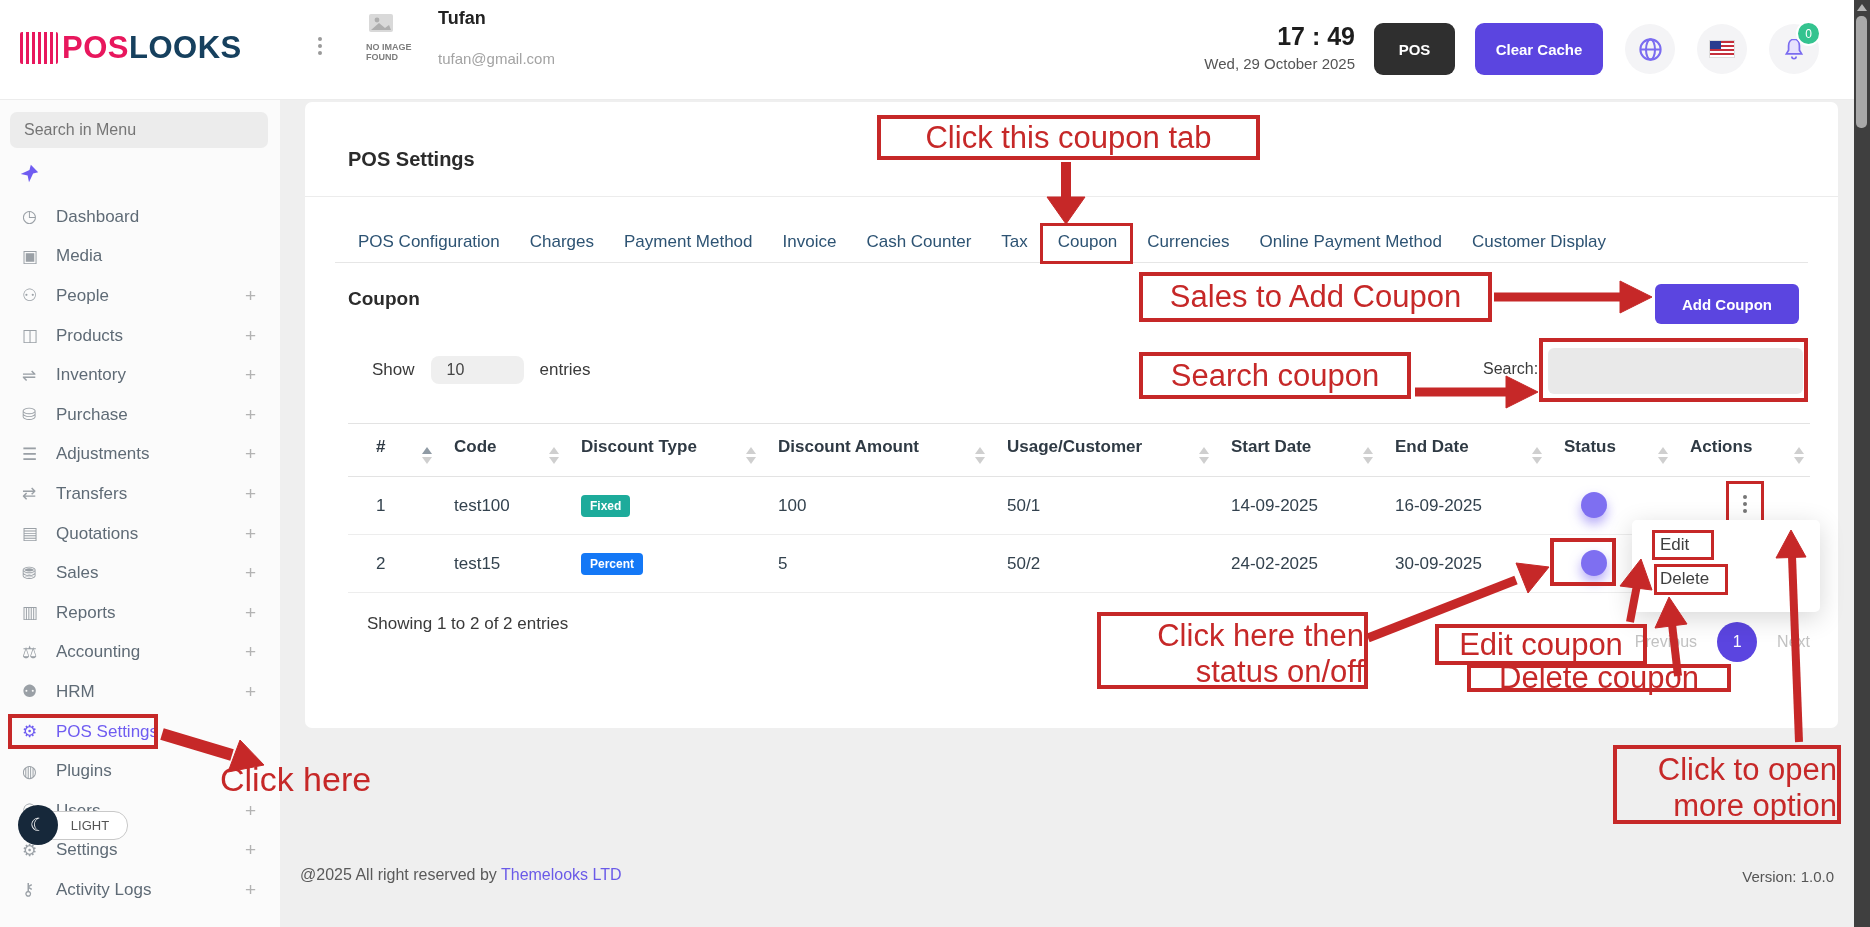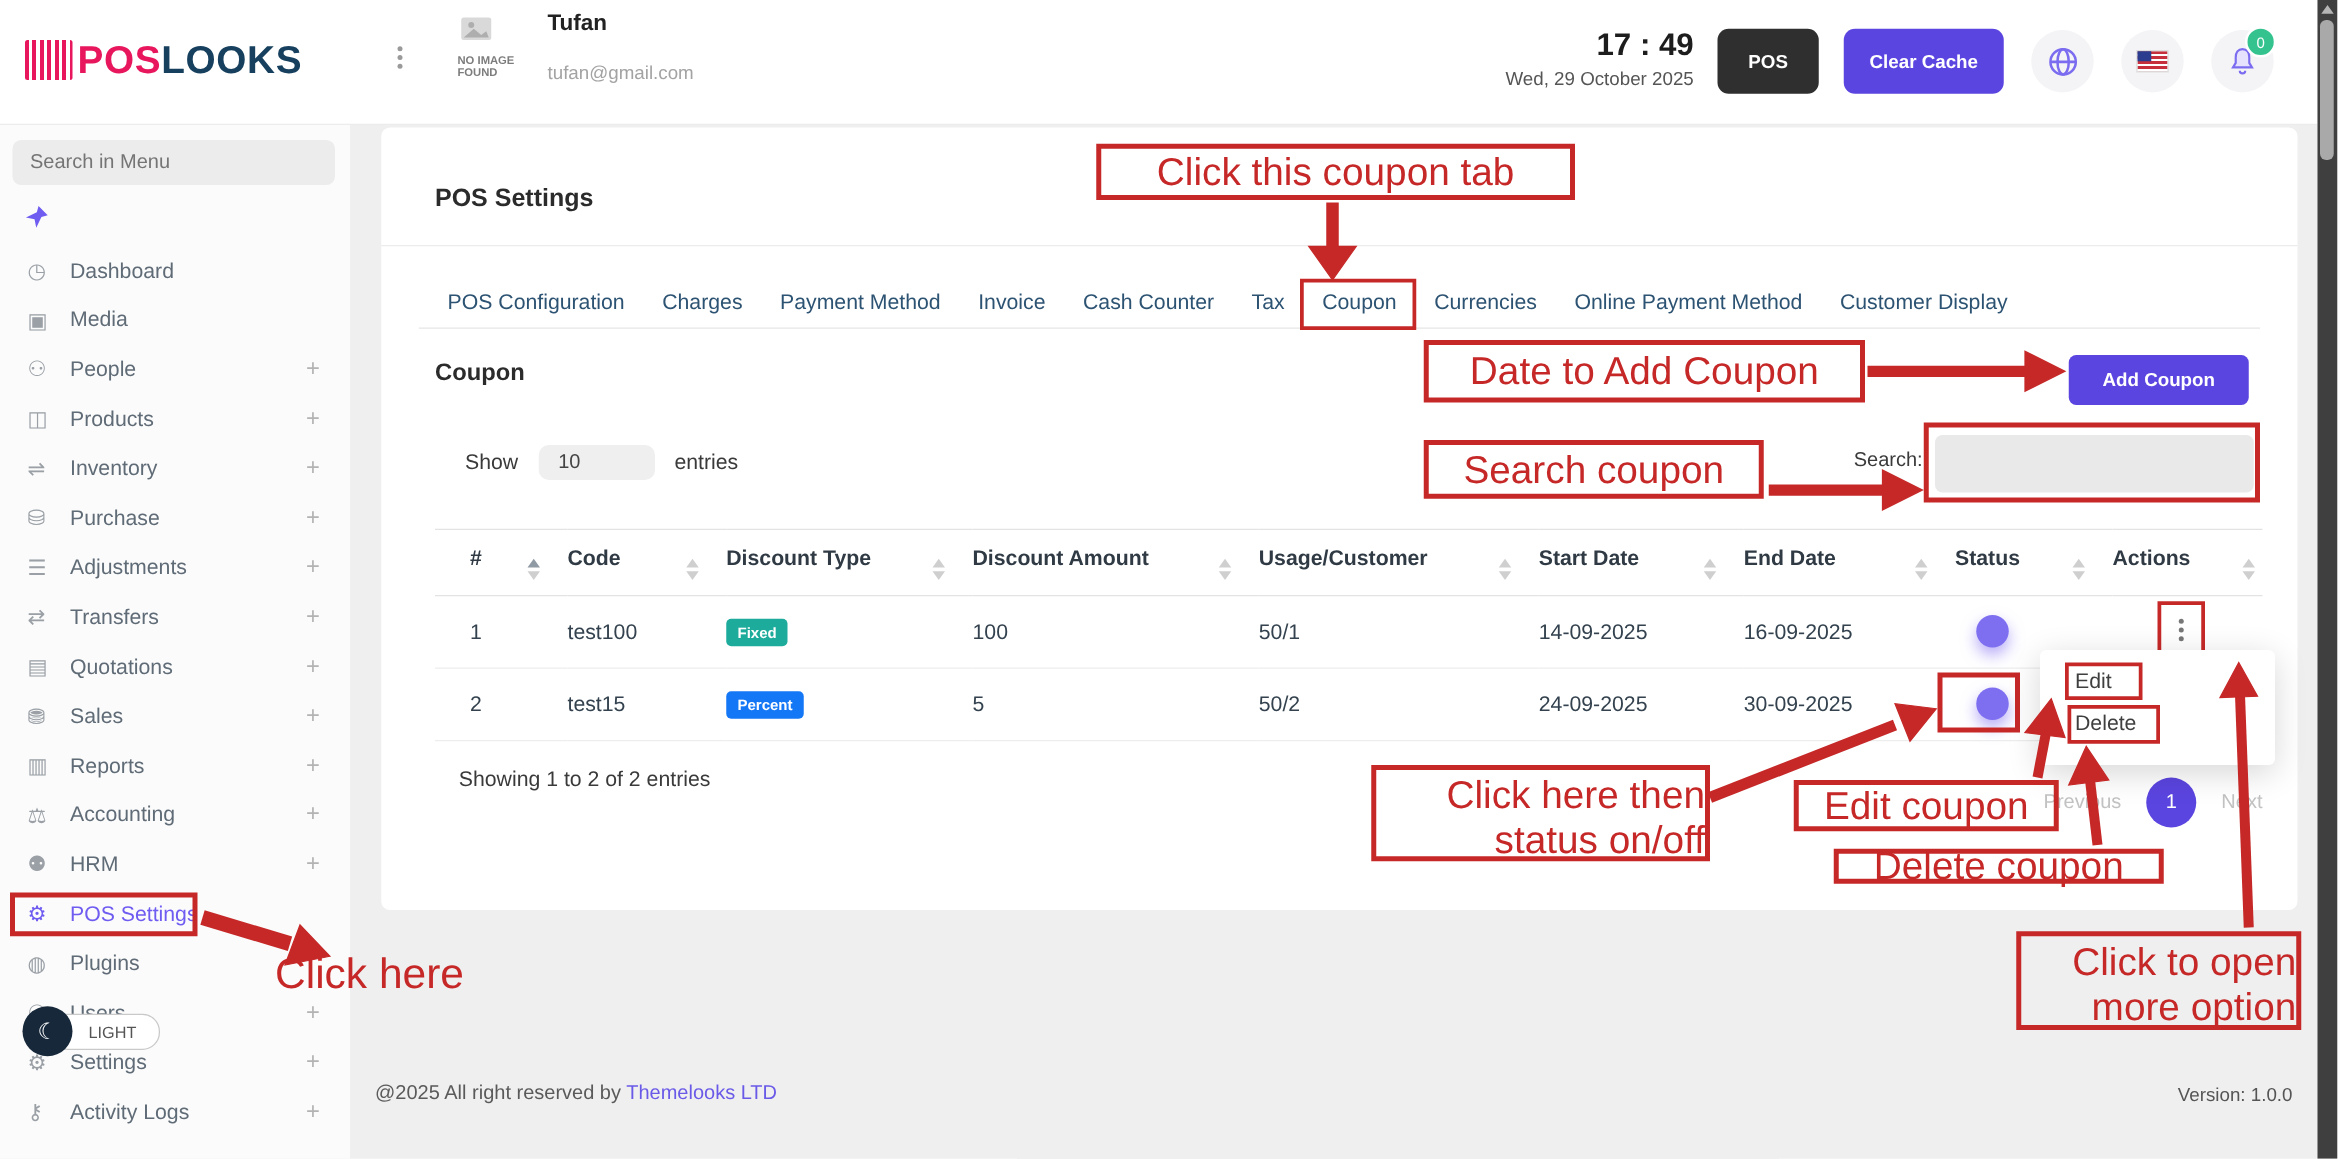--- a/index.html
+++ b/index.html
@@ -351,21 +351,21 @@
       <td><span class="togwrap"><span class="tog"></span><span class="knob"></span></span></td>
       <td class="acell"><span class="kwrap"><span class="kdots"><i></i><i></i><i></i></span>
         <span class="annbox" style="left:-12px;top:-11px;width:38px;height:44px"></span></span></td>
     </tr>
     <tr>
       <td>2</td>
       <td>test15</td>
       <td><span class="tbadge b-percent">Percent</span></td>
       <td>5</td>
       <td>50/2</td>
-      <td>24-09-2025</td>
+      <td>24-02-2025</td>
       <td>30-09-2025</td>
       <td><span class="togwrap"><span class="tog"></span><span class="knob"></span>
         <span class="annbox" style="left:-14px;top:-15px;width:66px;height:48px;border-width:4px"></span></span></td>
       <td class="acell"><span class="kwrap"><span class="kdots"><i></i><i></i><i></i></span></span></td>
     </tr>
   </tbody>
     </table>
 
   <div class="summary">Showing 1 to 2 of 2 entries</div>
   <div class="pager">
@@ -378,29 +378,29 @@
 <div id="rowmenu">
   <div class="mitem"><span>Edit</span>
     <span class="annbox" style="left:20px;top:2px;width:62px;height:30px"></span>
   </div>
   <div class="mitem"><span>Delete</span>
     <span class="annbox" style="left:22px;top:2px;width:74px;height:31px"></span>
   </div>
 </div>
 
 <div class="ann" style="left:877px;top:115px;width:383px;height:45px">Click this coupon tab</div>
-<div class="ann" style="left:1139px;top:272px;width:353px;height:50px">Date to Add Coupon</div>
+<div class="ann" style="left:1139px;top:272px;width:353px;height:50px">Sales to Add Coupon</div>
 <div class="ann" style="left:1139px;top:352px;width:272px;height:47px">Search coupon</div>
 <div class="annbox" style="left:1539px;top:338px;width:269px;height:64px;border-width:4px"></div>
 <div class="ann l" style="left:1097px;top:612px;width:271px;height:77px;display:block;padding-top:2px">
   <div>Click here then</div>
     <div>status on/off</div>
 </div>
 <div class="ann" style="left:1435px;top:624px;width:212px;height:41px">Edit coupon</div>
-<div class="ann" style="left:1467px;top:679px;width:264px;height:28px">Delete coupon</div>
+<div class="ann" style="left:1467px;top:664px;width:264px;height:28px">Delete coupon</div>
 <div class="ann l" style="left:1613px;top:745px;width:228px;height:79px;display:block;padding-top:3px">
   <div>Click to open</div>
     <div>more option</div>
 </div>
 <div class="anntext" style="left:220px;top:760px">Click here</div>
 
 <svg id="arrows" width="1870" height="927">
   <g stroke="#c62828" fill="#c62828">
     <line x1="1066" y1="162" x2="1066" y2="200" stroke-width="10"></line>
     <polygon points="1066,224 1047,197 1085,197" stroke-width="1"></polygon>

